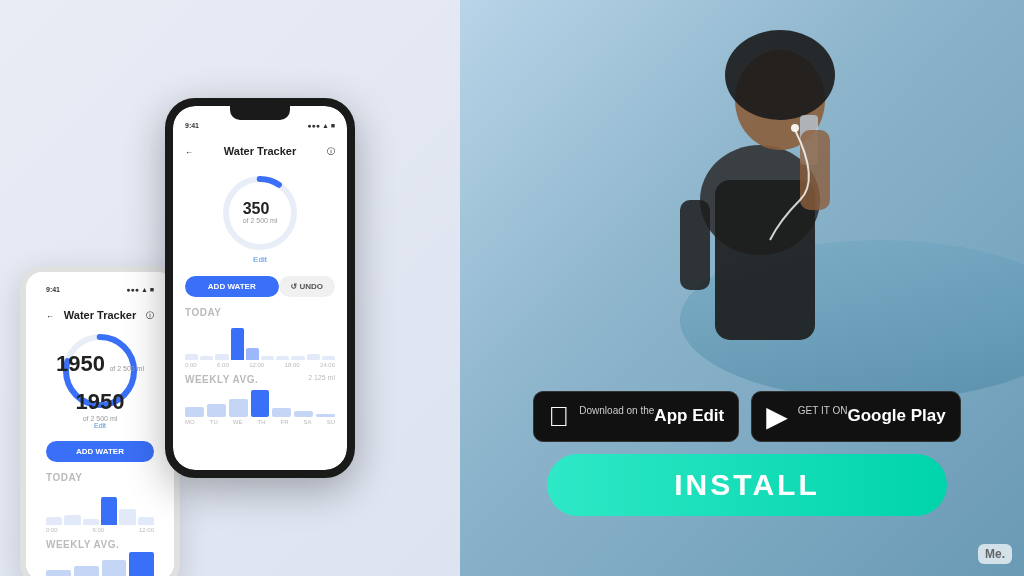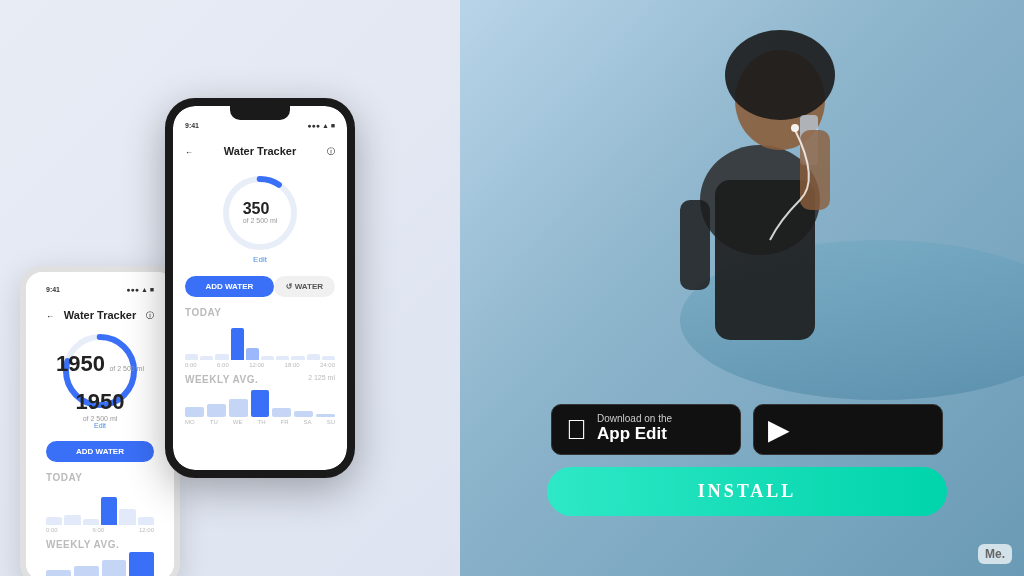--- a/index.html
+++ b/index.html
@@ -70,50 +70,49 @@
       border: 1px solid #333;
     }
 
     .store-btn-icon {
       font-size: 28px;
       flex-shrink: 0;
     }
 
     .store-btn-text {
       display: flex;
-      flex-direction: column;
+      flex-direction: row;
     }
 
     .store-btn-sub {
       font-size: 10px;
       color: #ccc;
       line-height: 1;
     }
 
     .store-btn-name {
       font-size: 17px;
       font-weight: 600;
       line-height: 1.2;
       white-space: nowrap;
     }
 
     .install-btn {
       background: linear-gradient(to right, #2ee8c6, #00d4aa);
       color: white;
-      font-size: 18px;
+      font-size: 30px;
       font-weight: 800;
       letter-spacing: 3px;
       border-radius: 40px;
       padding: 14px 80px;
       cursor: pointer;
       border: none;
       text-align: center;
       width: 90%;
       max-width: 400px;
-      font-family: Liberation Serif, serif;
     }
 
     
     .me-badge {
       position: absolute;
       bottom: 12px;
       right: 12px;
       background: rgba(255,255,255,0.7);
       border-radius: 6px;
       padding: 3px 7px;
@@ -460,21 +459,21 @@
           <div class="water-circle-text">
             <span class="water-amount">350</span>
             <span class="water-sub">of 2 500 ml</span>
           </div>
         </div>
         <span class="edit-link">Edit</span>
       </div>
 
       <div class="add-water-row">
         <div class="add-water-btn">ADD WATER</div>
-        <div class="undo-btn">↺ WATER</div>
+        <div class="undo-btn">↺ UNDO</div>
       </div>
 
       <div class="section-label">TODAY</div>
 
       <div class="chart-area">
         <div class="chart-bar light" style="height:15%;"></div>
         <div class="chart-bar light" style="height:10%;"></div>
         <div class="chart-bar light" style="height:15%;"></div>
         <div class="chart-bar highlight" style="height:80%;"></div>
         <div class="chart-bar" style="height:30%; opacity:0.5;"></div>
@@ -570,20 +569,24 @@
       <div class="store-btn">
         <span class="store-btn-icon"></span>
         <div class="store-btn-text">
           <span class="store-btn-sub">Download on the</span>
           <span class="store-btn-name">App Edit</span>
         </div>
       </div>
 
       <div class="store-btn">
         <span class="store-btn-icon">▶</span>
+        <div class="store-btn-text">
+          <span class="store-btn-sub">GET IT ON</span>
+          <span class="store-btn-name">Google Play</span>
+        </div>
       </div>
     </div>
 
     <button class="install-btn">INSTALL</button>
   </div>
 
   <div class="me-badge">Me.</div>
 </div>
 
 </body></html>

